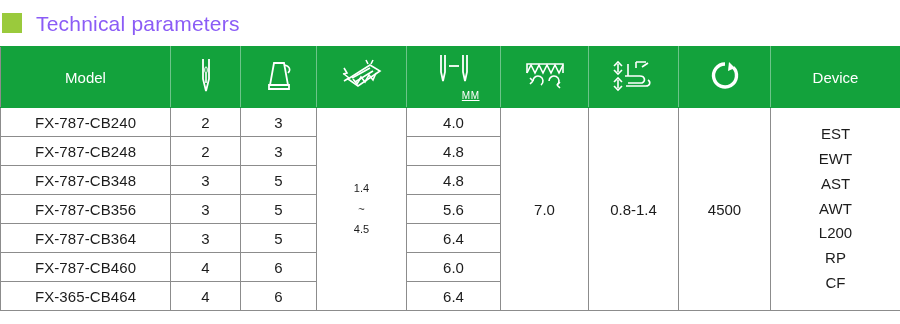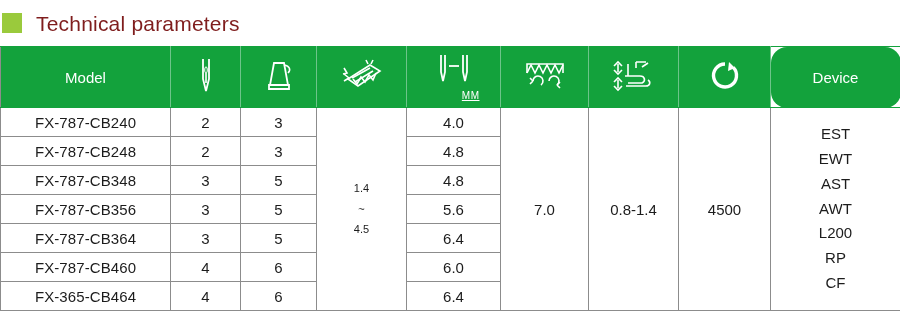--- a/index.html
+++ b/index.html
@@ -25,21 +25,21 @@
   }
   .title-marker {
     width: 20px;
     height: 20px;
     background: #9ACA3C;
     flex: 0 0 auto;
   }
   .title-text {
     margin-left: 14px;
     font-size: 21px;
-    color: #7f1d1d;
+    color: #8b5cf6;
     letter-spacing: .2px;
     line-height: 1;
   }
 
   
   .spec-table {
     width: 900px;
     border-collapse: collapse;
     table-layout: fixed;
   }
@@ -56,21 +56,21 @@
   .spec-table thead th {
     background: #13A23C;
     border-color: #13A23C;
     border-left-color: #6dc489;
     border-right-color: #6dc489;
     color: #ffffff;
     height: 60px;
     font-size: 15px;
   }
   .spec-table thead th:first-child { border-left-color: #8c8c8c; }
-  .spec-table thead th:last-child  { border-right-color: #8c8c8c; border-radius: 16px; }
+  .spec-table thead th:last-child  { border-right-color: #8c8c8c; }
 
   .spec-table tbody td { height: 28px; }
 
   
   .c-model  { width: 170px; }
   .c-nd     { width: 70px; }
   .c-th     { width: 76px; }
   .c-sl     { width: 90px; }
   .c-ng     { width: 94px; }
   .c-sw     { width: 88px; }

